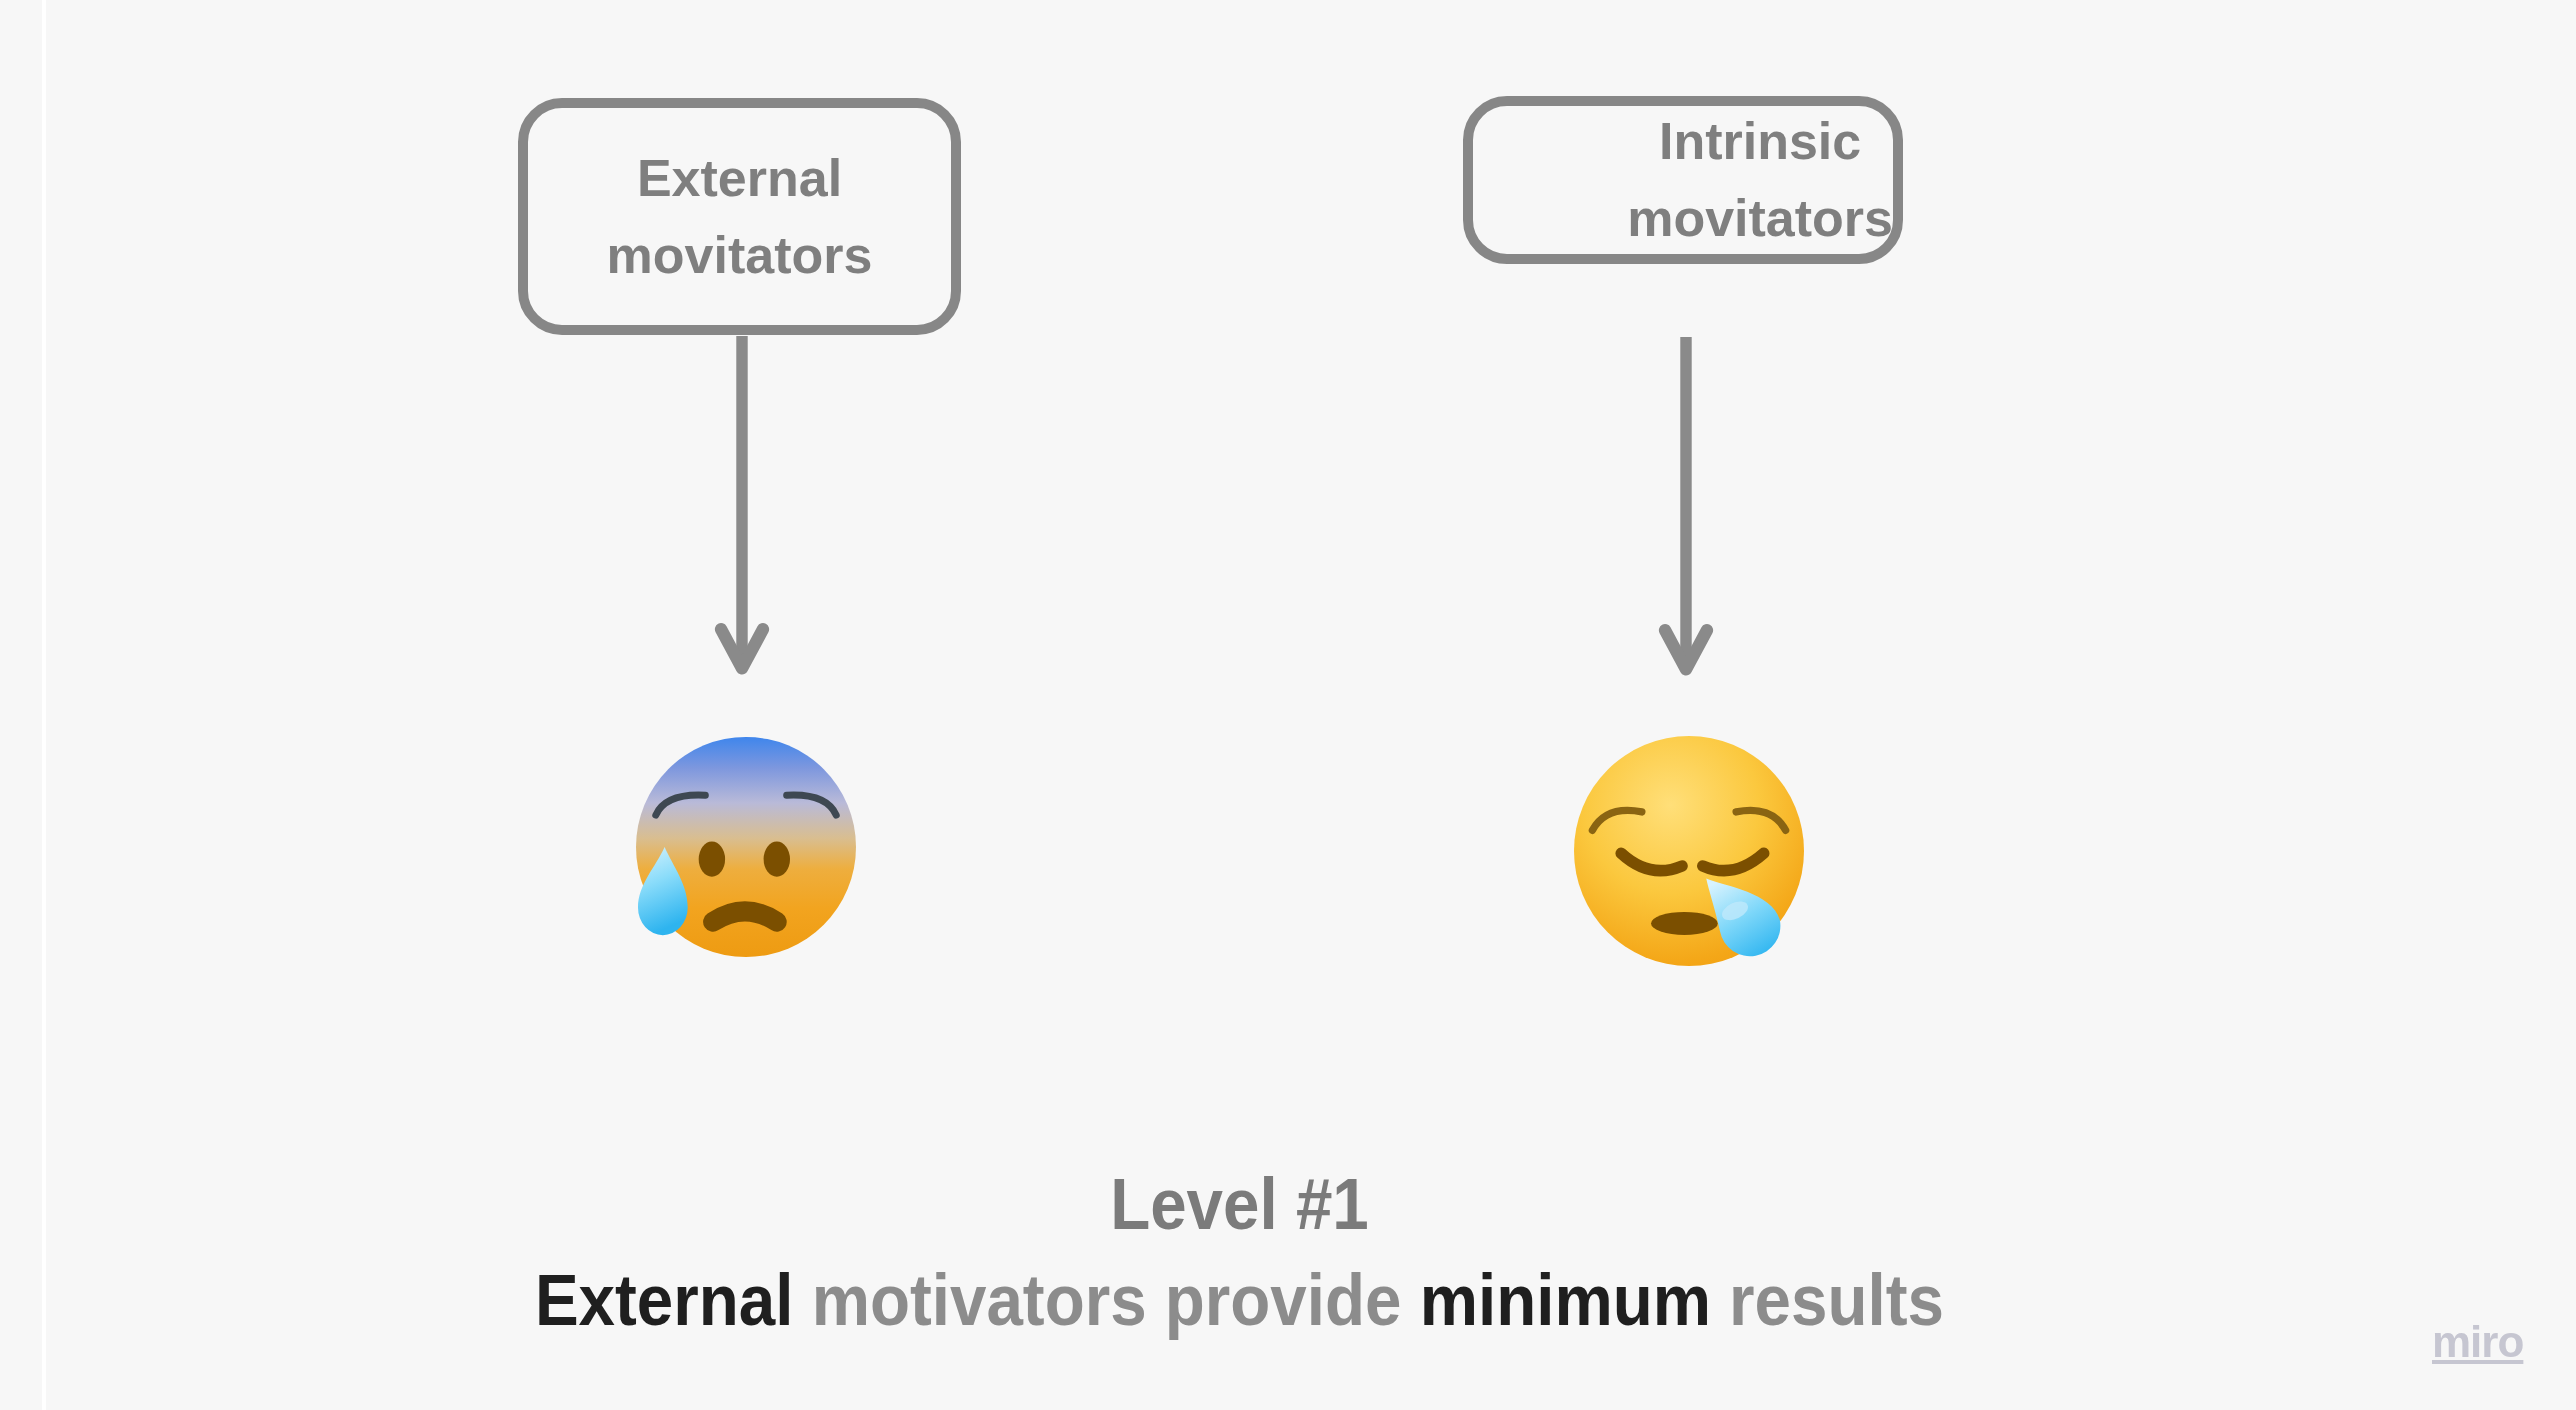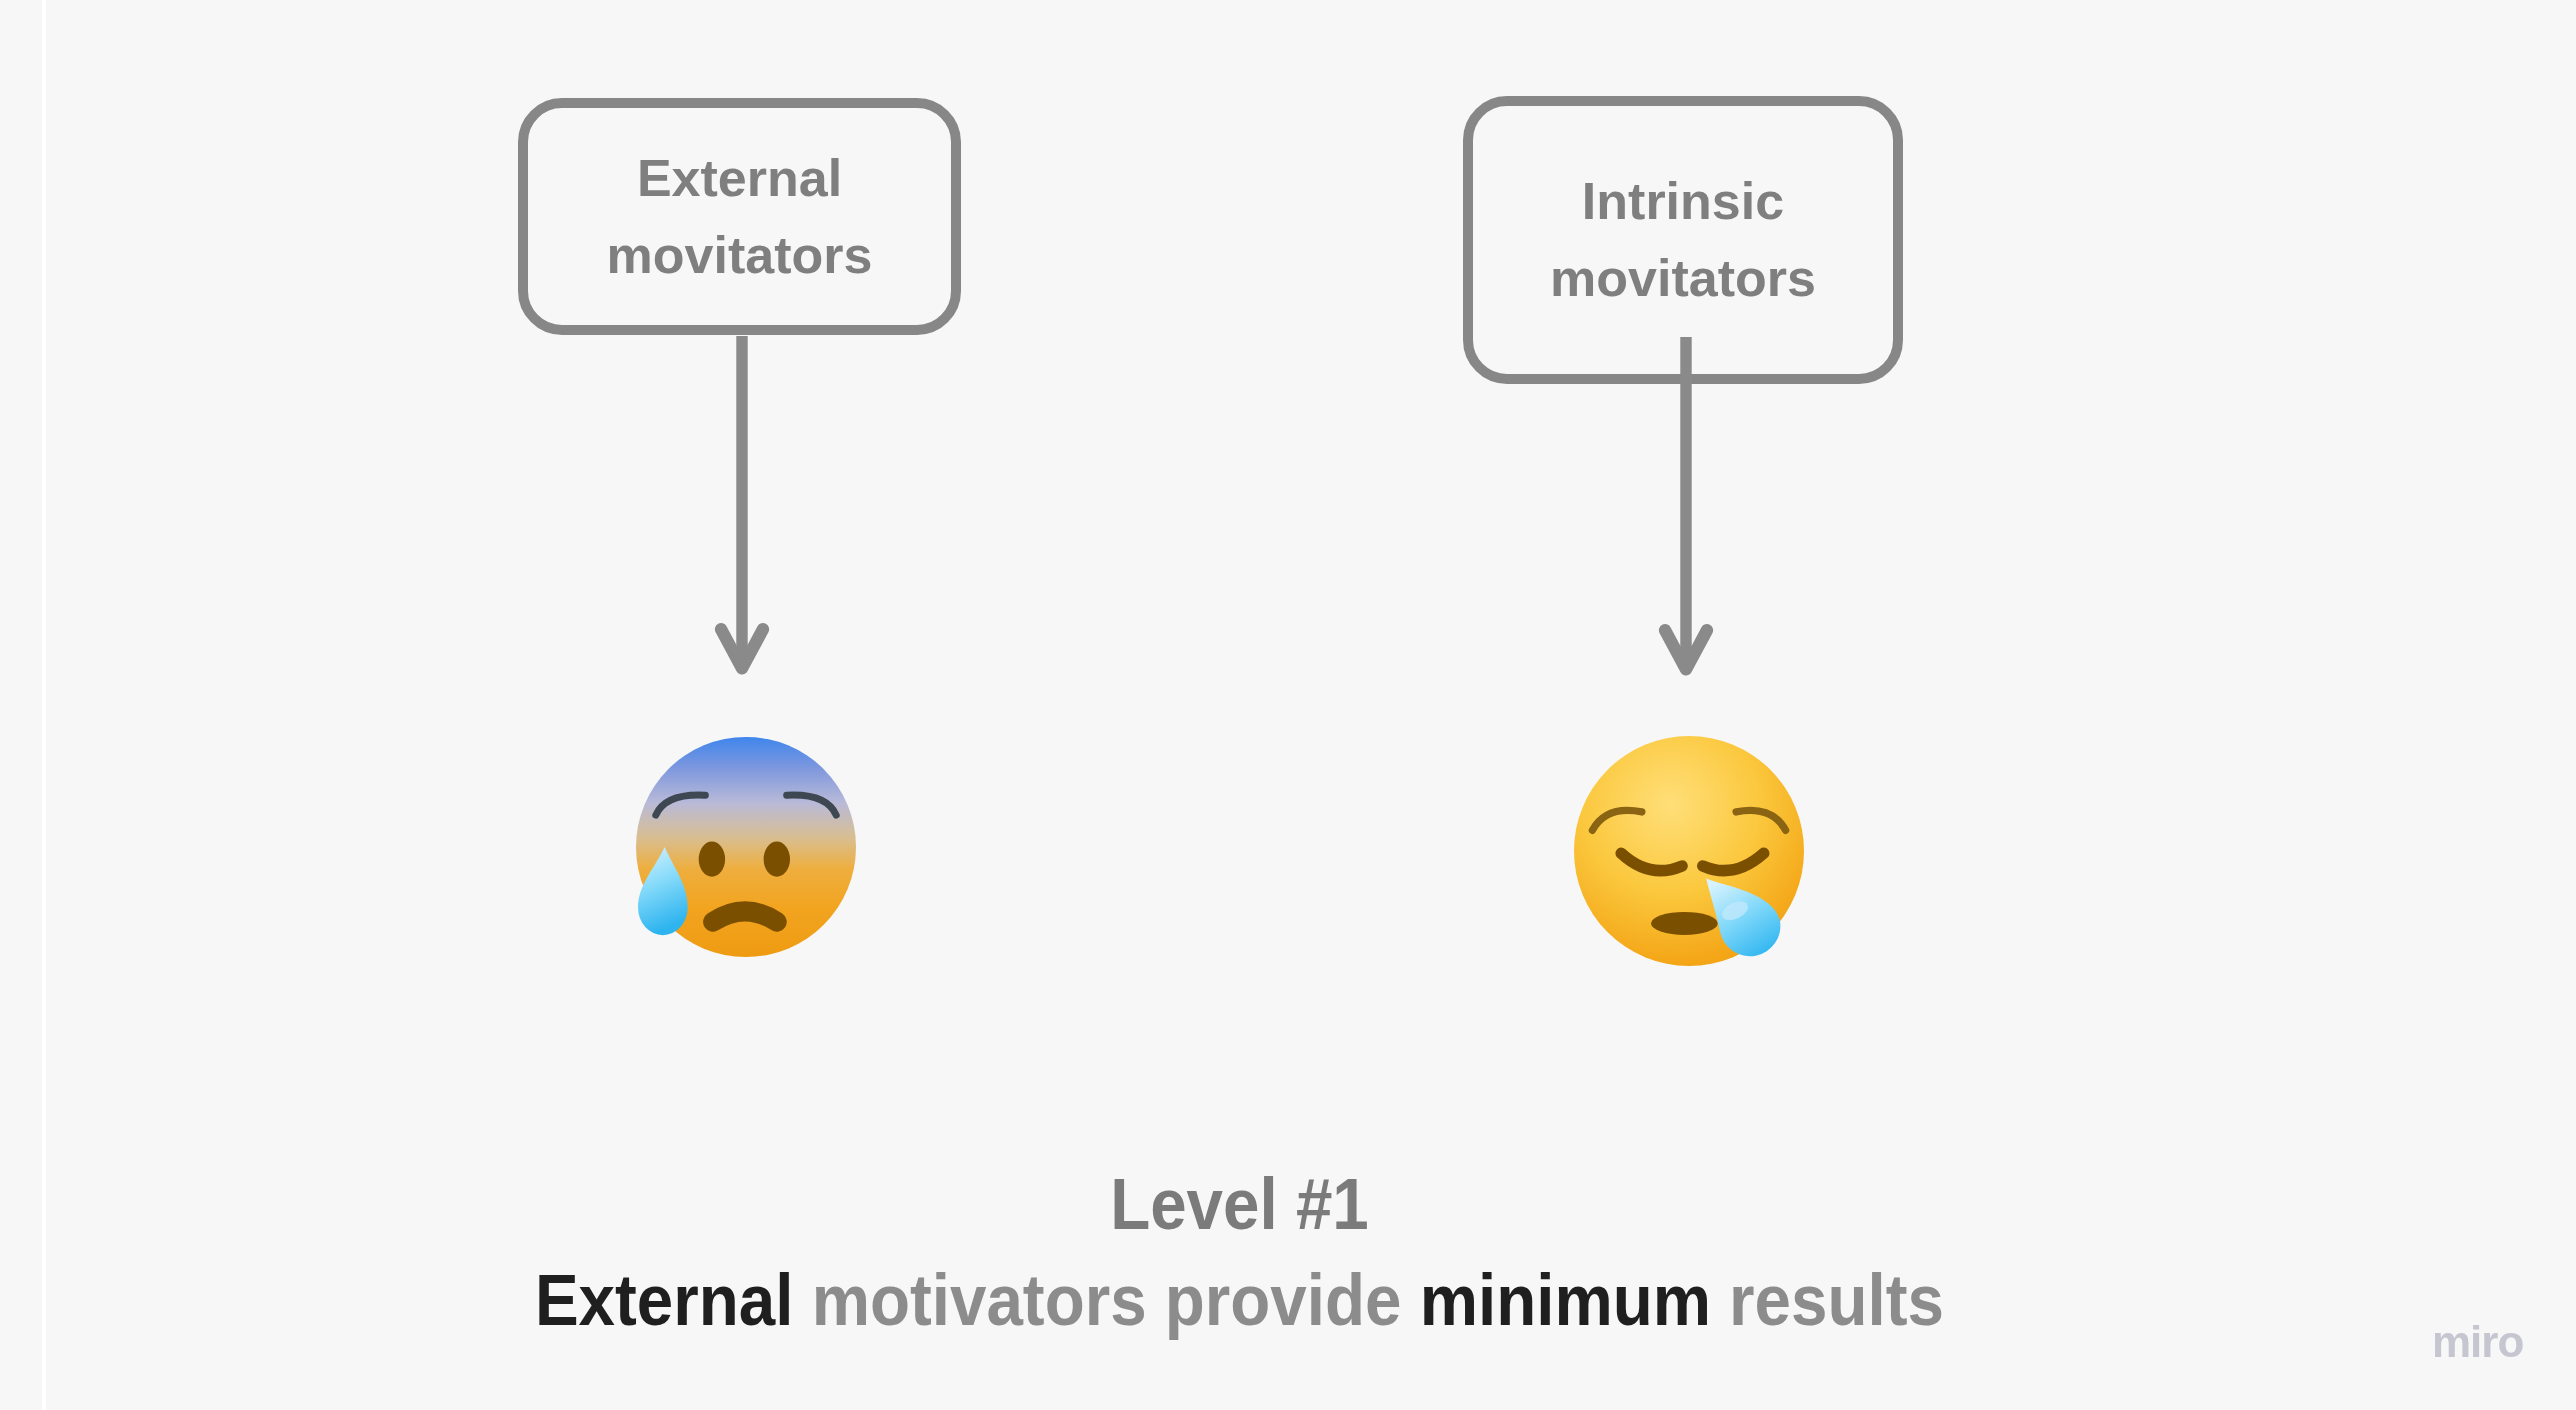--- a/index.html
+++ b/index.html
@@ -12,38 +12,38 @@
     position:absolute;left:42px;top:0;width:3.8px;height:1411px;background:#ffffff;
   }
   .node{
     position:absolute;box-sizing:border-box;
     border:10.5px solid #878787;border-radius:44px;background:#f7f7f7;
     display:flex;align-items:center;justify-content:center;text-align:center;
     color:#7f7f7f;font-weight:bold;font-size:52px;line-height:77px;
     white-space:pre-line;
   }
   .node-external{left:518px;top:98px;width:443px;height:237px;}
-  .node-intrinsic{left:1463px;top:96px;width:440px;height:288px;}
+  .node-intrinsic{left:1463px;top:96px;width:440px;height:168px;justify-content:flex-end;}
   .connector{position:absolute;width:86px;height:339px;}
   .connector-left{left:699px;top:336px;}
   .connector-right{left:1643px;top:337px;}
   .emoji{position:absolute;}
   .emoji-left{left:636px;top:737px;width:220px;height:220px;}
   .emoji-right{left:1574px;top:736px;width:230px;height:230px;}
   .caption{
     position:absolute;left:0;top:1156px;width:2479px;text-align:center;
     font-weight:bold;font-size:72px;line-height:96px;
     transform:scaleX(0.91);transform-origin:1239px 0;
   }
   .caption-line1{color:#7b7b7b;}
   .tone-dark{color:#1f1f1f;}
   .tone-gray{color:#8c8c8c;}
   .watermark{
     position:absolute;left:2432px;top:1317px;
-    font-size:44px;font-weight:bold;letter-spacing:-1px;color:#c6c6d1;
+    font-size:44px;font-weight:bold;letter-spacing:-1px;color:#c6c6d1;text-decoration:underline;
   }
 </style>
 </head>
 <body>
 
 <div class="frame-divider"></div>
 
 <div class="node node-external">
   <span>External
 movitators</span>

